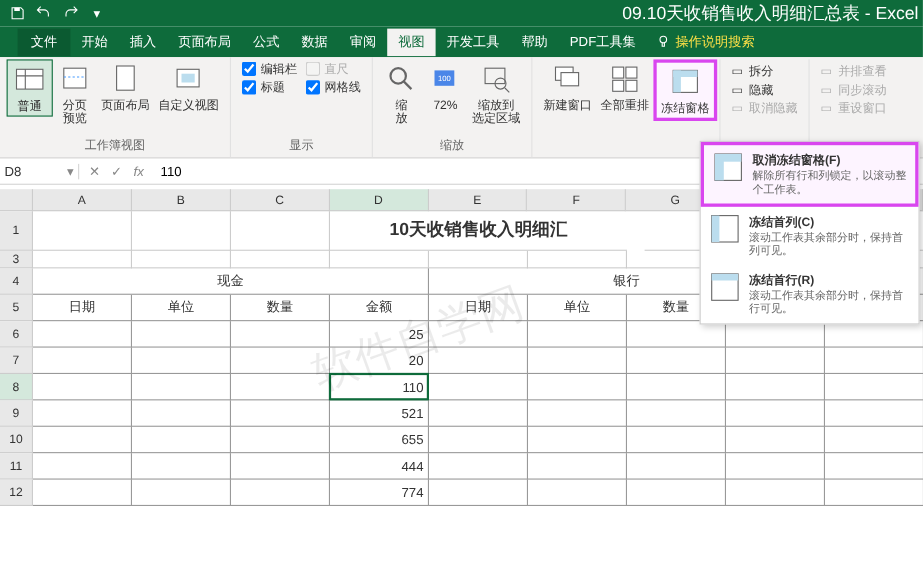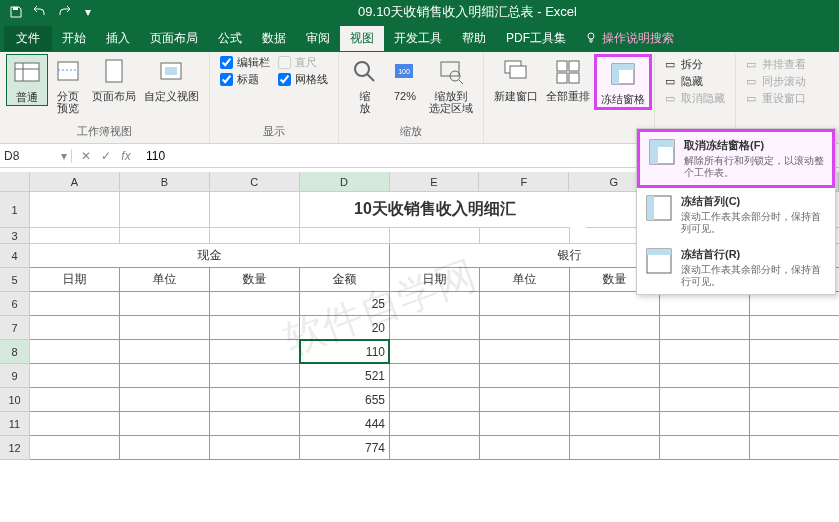--- a/index.html
+++ b/index.html
@@ -1,27 +1,27 @@
 <!DOCTYPE html>
 <html><head>
   <meta charset="utf-8">
   <style>
     * { margin: 0; padding: 0; box-sizing: border-box; font-family: "Microsoft YaHei", sans-serif; }
     body { background: #fff; font-size: 12px; color: #333; width: 839px; overflow: hidden; }
     
     .title-bar { background: #0e6b3b; height: 24px; display: flex; align-items: center; padding: 0 4px; color: #fff; }
     .qat-btn { width: 20px; height: 20px; display: flex; align-items: center; justify-content: center; margin: 0 2px; }
     .qat-btn svg { fill: #fff; }
-    .title-text { flex: 1; text-align: center; font-size: 13px; }
-    
-    .menu-bar { background: #0e6b3b; height: 28px; display: flex; align-items: center; padding: 0 4px; }
+    .title-text { flex: 1; text-align: right; font-size: 16px; }
+    
+    .menu-bar { background: #0e6b3b; height: 28px; display: flex; align-items: center; padding: 0 16px; }
     .menu-item { color: #fff; padding: 4px 10px; font-size: 12px; cursor: pointer; }
     .menu-item.file { background: #0b5a31; padding: 4px 12px; }
     .menu-item.active { background: #f3f2f1; color: #0e6b3b; }
-    .tell-me { display: flex; align-items: center; color: #f9a8d4; margin-left: 8px; }
+    .tell-me { display: flex; align-items: center; color: #fde047; margin-left: 8px; }
     .tell-me svg { margin-right: 4px; }
     
     .ribbon { background: #f3f2f1; height: 92px; display: flex; border-bottom: 1px solid #d4d4d4; }
     .ribbon-group { display: flex; flex-direction: column; align-items: center; padding: 2px 6px; border-right: 1px solid #e1e1e1; }
     .ribbon-group-content { display: flex; align-items: flex-start; flex: 1; }
     .ribbon-group-label { font-size: 11px; color: #666; padding: 2px 0; }
     .rbtn { display: flex; flex-direction: column; align-items: center; padding: 2px 4px; cursor: pointer; }
     .rbtn-icon { width: 32px; height: 32px; display: flex; align-items: center; justify-content: center; margin-bottom: 2px; }
     .rbtn.active { background: #d4e8dc; border: 1px solid #0e6b3b; }
     .rbtn.highlight { border: 3px solid #d946ef; background: #fdf4ff; }

